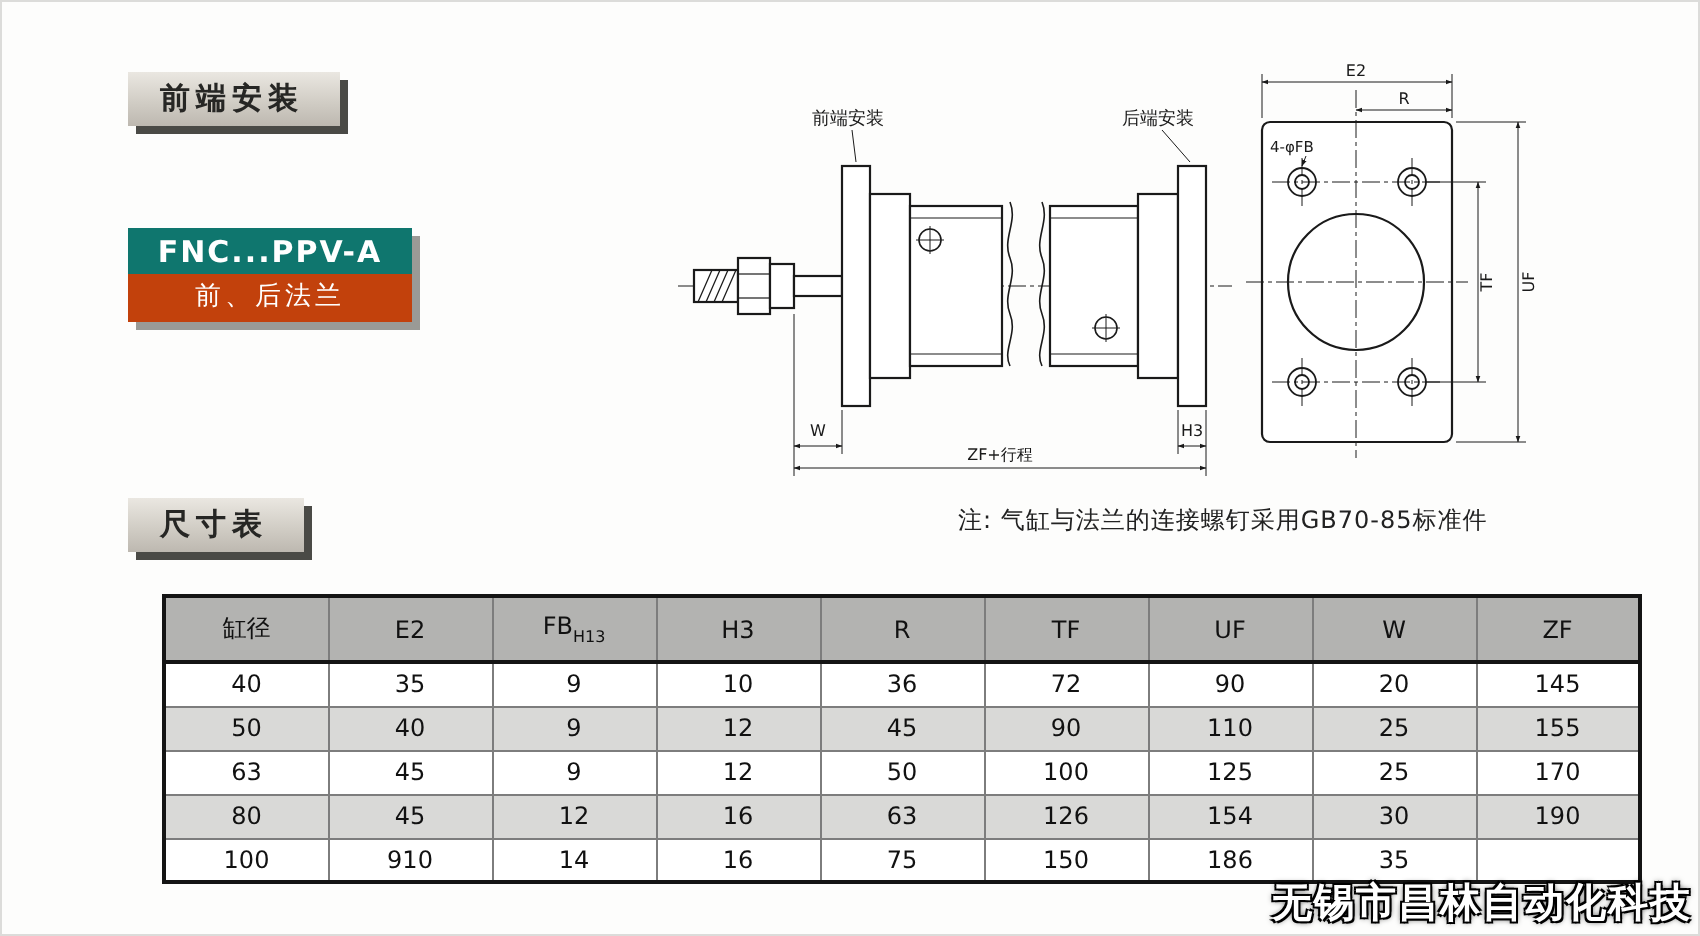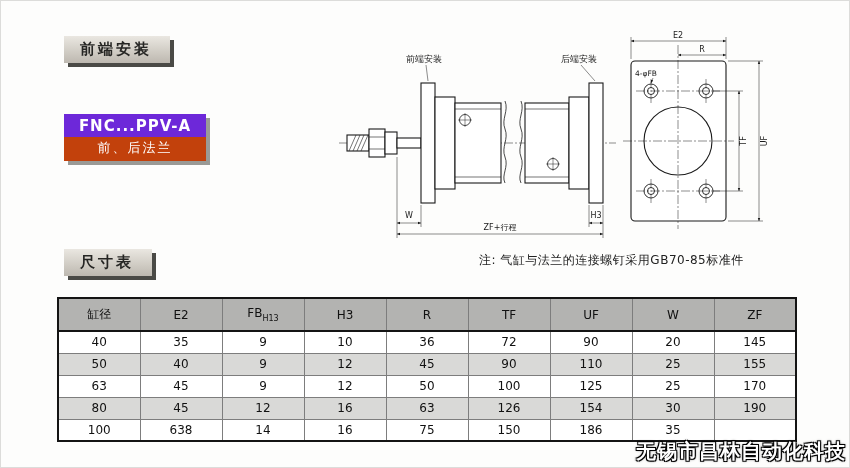--- a/index.html
+++ b/index.html
@@ -30,21 +30,21 @@
   .badge-table   { left: 63px; top: 248px; }
   
   .model-box {
     position: absolute;
     left: 63px; top: 113px;
     width: 142px;
     text-align: center;
     box-shadow: 4px 4px 0 #9a9a96;
   }
   .model-code {
-    background: #6d28d9;
+    background: #0f766e;
     color: #ffffff;
     font-size: 15px;
     font-weight: bold;
     padding: 3px 0 2px;
     letter-spacing: 1px;
   }
   .model-desc {
     background: #c2410c;
     color: #ffffff;
     font-size: 13px;
@@ -66,21 +66,21 @@
     position: absolute;
     left: 478px; top: 251px;
     font-size: 12px;
     color: #222222;
     letter-spacing: 0.5px;
     white-space: nowrap;
   }
   
   .dim-table {
     position: absolute;
-    left: 56px; top: 296px;
+    left: 80px; top: 296px;
     width: 740px;
     border-collapse: collapse;
     table-layout: fixed;
     border: 2px solid #141414;
     font-size: 12px;
   }
   .dim-table th, .dim-table td {
     border: 1px solid #7d7d7d;
     text-align: center;
     vertical-align: middle;
@@ -335,21 +335,21 @@
         <td>12</td>
         <td>16</td>
         <td>63</td>
         <td>126</td>
         <td>154</td>
         <td>30</td>
         <td>190</td>
       </tr>
       <tr>
         <td>100</td>
-        <td>638</td>
+        <td>910</td>
         <td>14</td>
         <td>16</td>
         <td>75</td>
         <td>150</td>
         <td>186</td>
         <td>35</td>
         <td></td>
       </tr>
     </tbody>
   </table>

